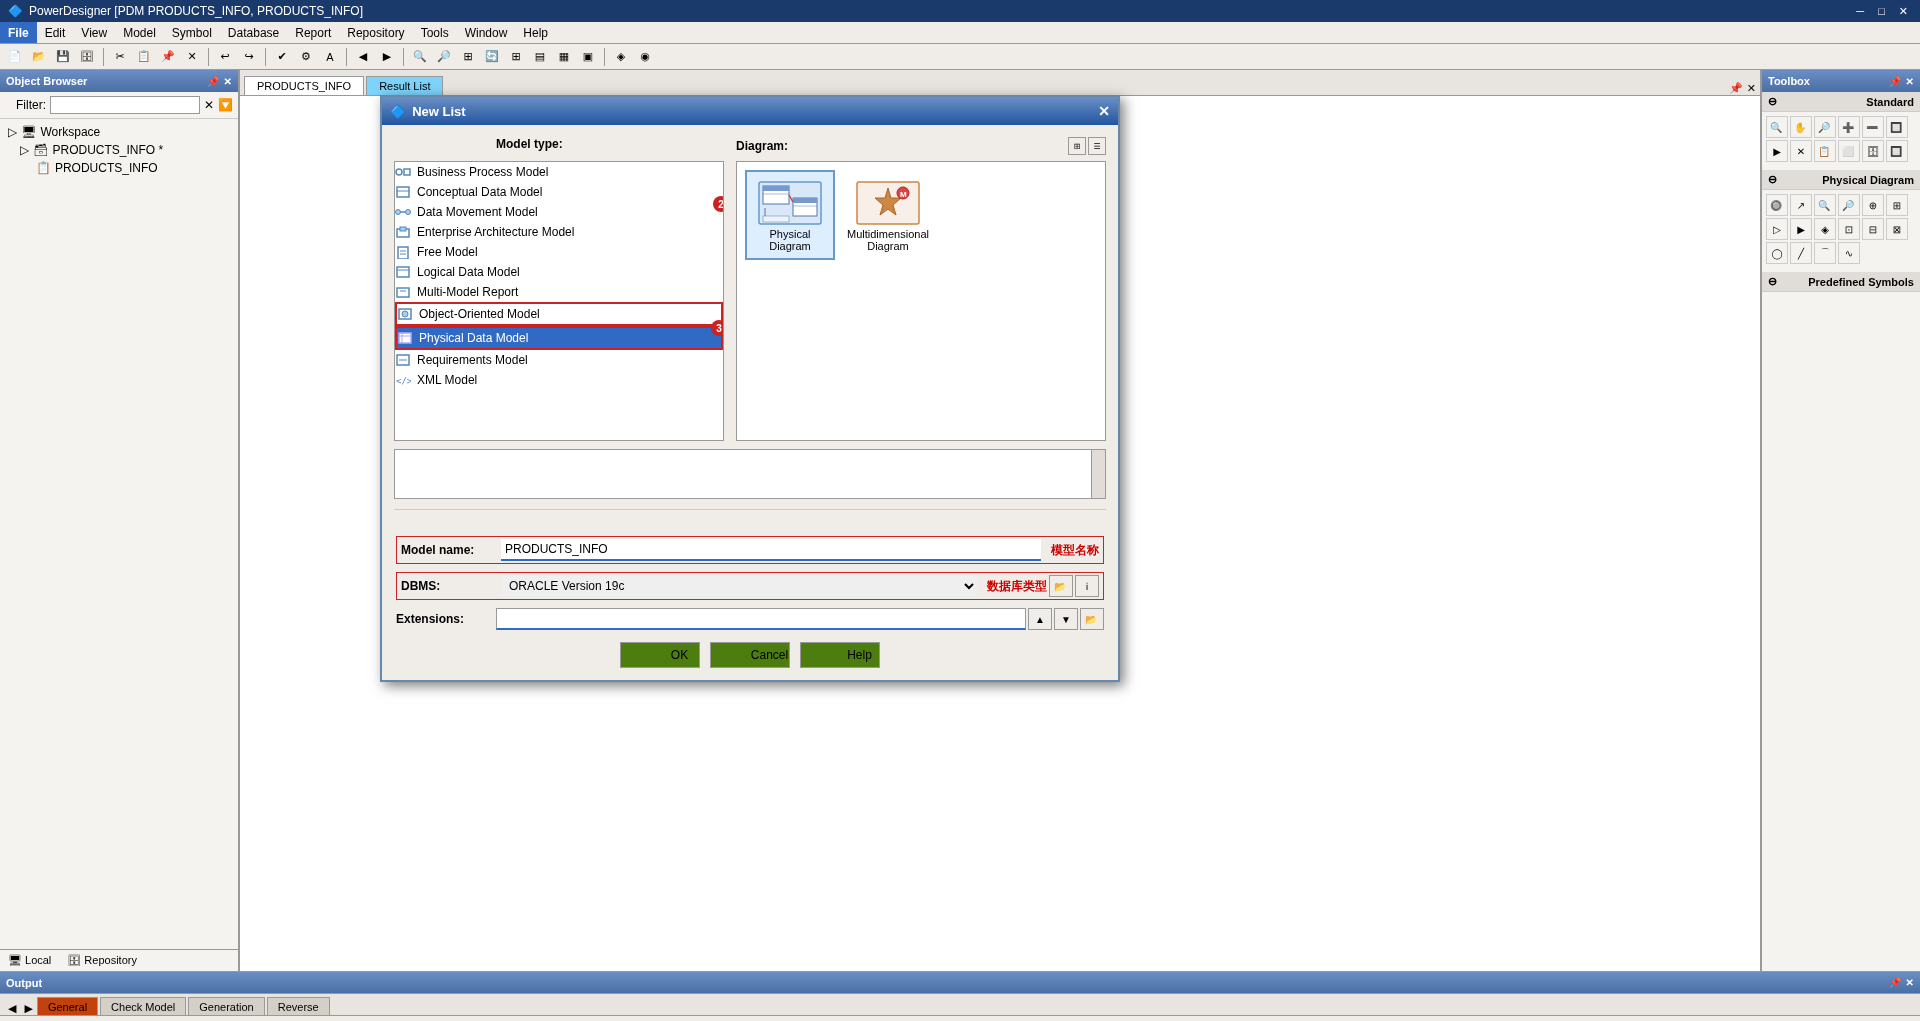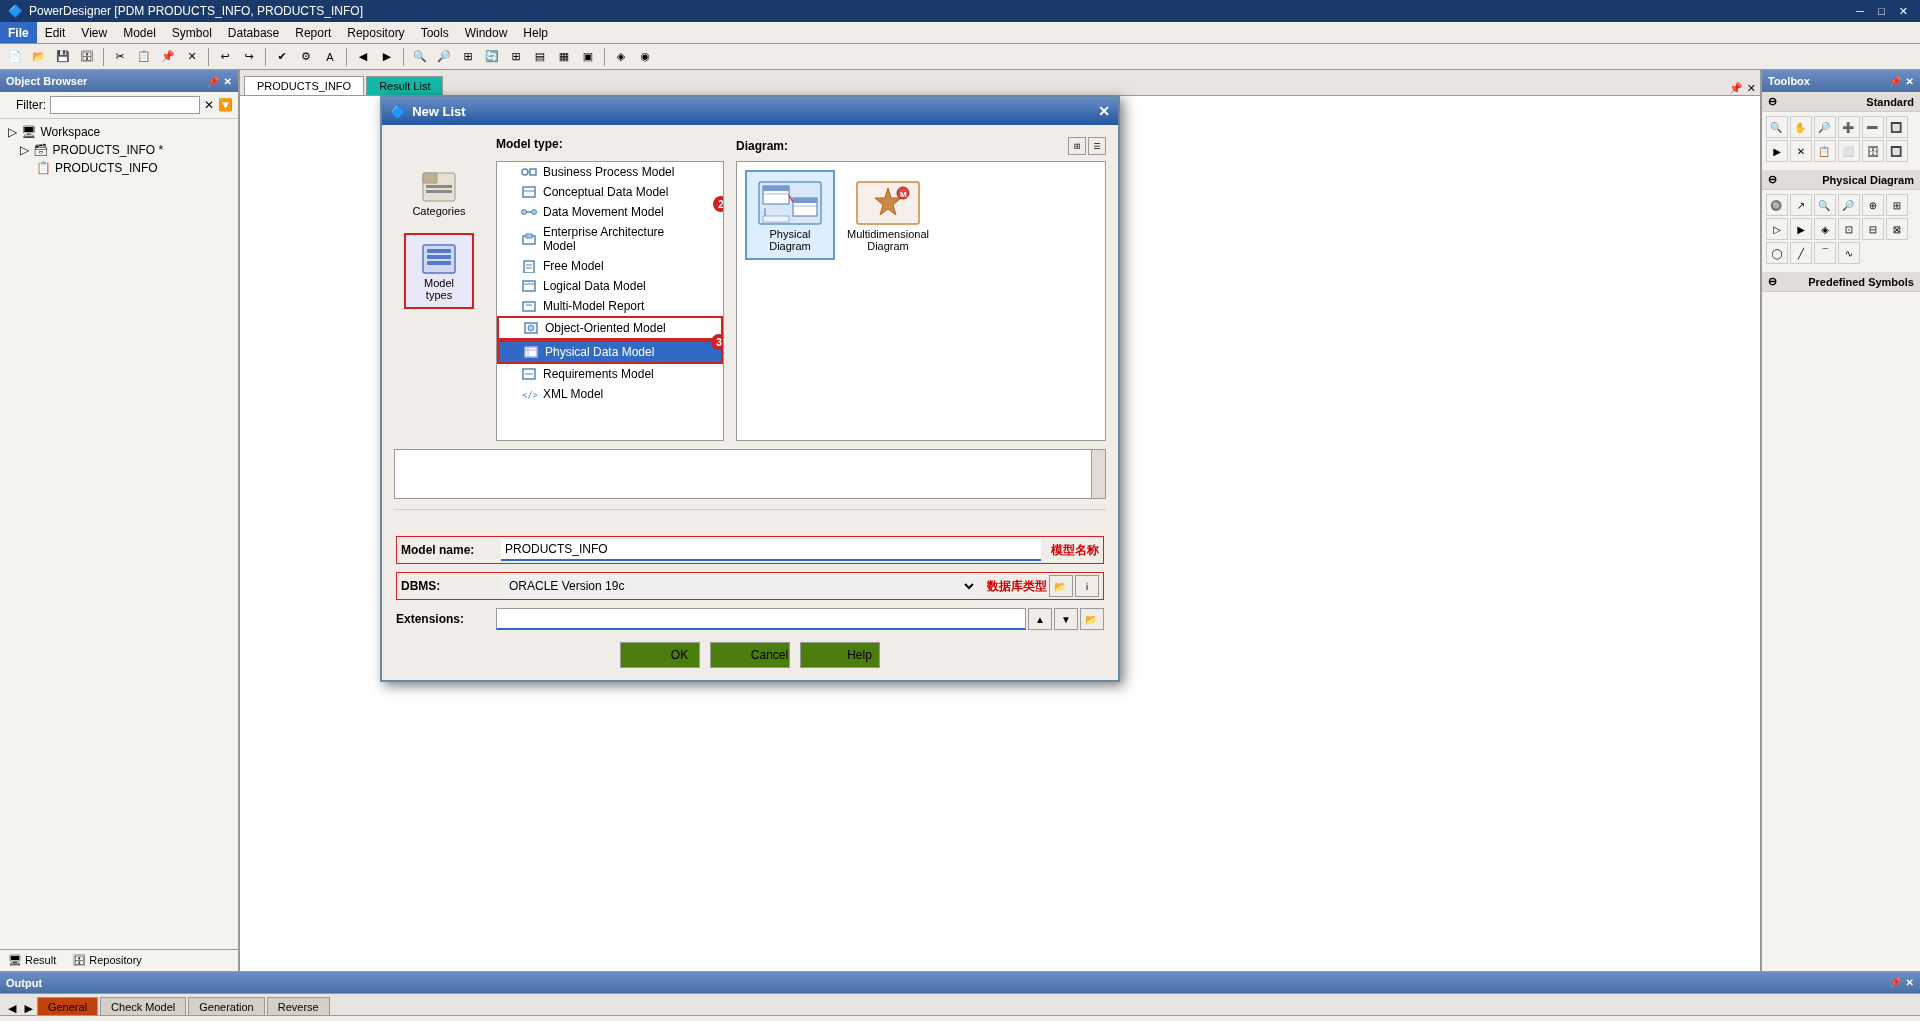--- a/index.html
+++ b/index.html
@@ -115,21 +115,21 @@
       height: 26px;
       display: flex;
       align-items: flex-end;
       padding: 0 4px;
       border-bottom: 1px solid #999;
     }
     .tab {
       padding: 3px 12px;
       border: 1px solid #999;
       border-bottom: none;
-      background: #14b8a6;
+      background: #7dd3fc;
       cursor: pointer;
       font-size: 11px;
       margin-right: 2px;
     }
     .tab.active { background: white; }
     .canvas-area {
       flex: 1;
       background: white;
       position: relative;
       overflow: hidden;
@@ -280,21 +280,21 @@
     
     .model-list {
       flex: 1;
       border: 1px solid #999;
       background: white;
       min-height: 280px;
       max-height: 320px;
       overflow-y: auto;
     }
     .model-list-item {
-      padding: 3px 24px;
+      padding: 3px 0;
       cursor: pointer;
       display: flex;
       align-items: center;
       gap: 6px;
       font-size: 12px;
     }
     .model-list-item.selected { background: #316ac5; color: white; }
 
     
     .diagram-panel {
@@ -524,21 +524,21 @@
         <span>▷</span>
         <span>🗃</span>
         <span>PRODUCTS_INFO *</span>
       </div>
       <div class="tree-item tree-indent2">
         <span>📋</span>
         <span>PRODUCTS_INFO</span>
       </div>
     </div>
     <div style="display:flex; border-top:1px solid #999; height:22px;">
-      <div class="menu-item" style="font-size:11px;">🖥 Result</div>
+      <div class="menu-item" style="font-size:11px;">🖥 Local</div>
       <div class="menu-item" style="font-size:11px;">🗄 Repository</div>
     </div>
   </div>
 
   <div class="center-content">
     <div class="tab-bar">
       <div class="tab active">PRODUCTS_INFO</div>
       <div class="tab">Result List</div>
       <div style="flex:1"></div>
       <span style="cursor:pointer;font-size:11px;margin-right:4px;">📌</span>
@@ -654,40 +654,20 @@
           <span style="font-size:12px;font-weight:bold;">Diagram:</span>
           <div class="view-toggle">
             <button class="view-toggle-btn">⊞</button>
             <button class="view-toggle-btn">☰</button>
           </div>
         </div>
       </div>
 
       <div style="display:flex; gap:12px; margin-bottom:8px;">
 
-        <div class="model-type-panel">
-          <div class="model-type-icon-btn">
-            <svg width="40" height="36">
-              <rect x="4" y="4" width="32" height="28" rx="2" fill="#e8e0d0" stroke="#999" stroke-width="1"></rect>
-              <rect x="4" y="4" width="14" height="10" rx="1" fill="#c0b090" stroke="#999" stroke-width="1"></rect>
-              <rect x="7" y="16" width="26" height="3" fill="#888"></rect>
-              <rect x="7" y="21" width="26" height="3" fill="#888"></rect>
-            </svg>
-            <span>Categories</span>
-          </div>
-          <div class="model-type-icon-btn active" style="border:2px solid #cc2222;background:#e8e8f8;">
-            <svg width="40" height="36">
-              <rect x="4" y="4" width="32" height="28" rx="2" fill="#d0d8f0" stroke="#5577cc" stroke-width="1.5"></rect>
-              <rect x="8" y="8" width="24" height="4" rx="1" fill="#5577cc"></rect>
-              <rect x="8" y="14" width="24" height="4" rx="1" fill="#5577cc"></rect>
-              <rect x="8" y="20" width="24" height="4" rx="1" fill="#5577cc"></rect>
-            </svg>
-            <span>Model types</span>
-          </div>
-        </div>
 
         <div style="flex:1;">
           <div class="model-list">
 
             <div class="model-list-item">
               <svg width="16" height="14">
                 <circle cx="4" cy="7" r="3" fill="none" stroke="#5588bb" stroke-width="1.5"></circle>
                 <rect x="9" y="4" width="6" height="6" fill="none" stroke="#5588bb" stroke-width="1.5"></rect>
               </svg>
               <span>Business Process Model</span>

